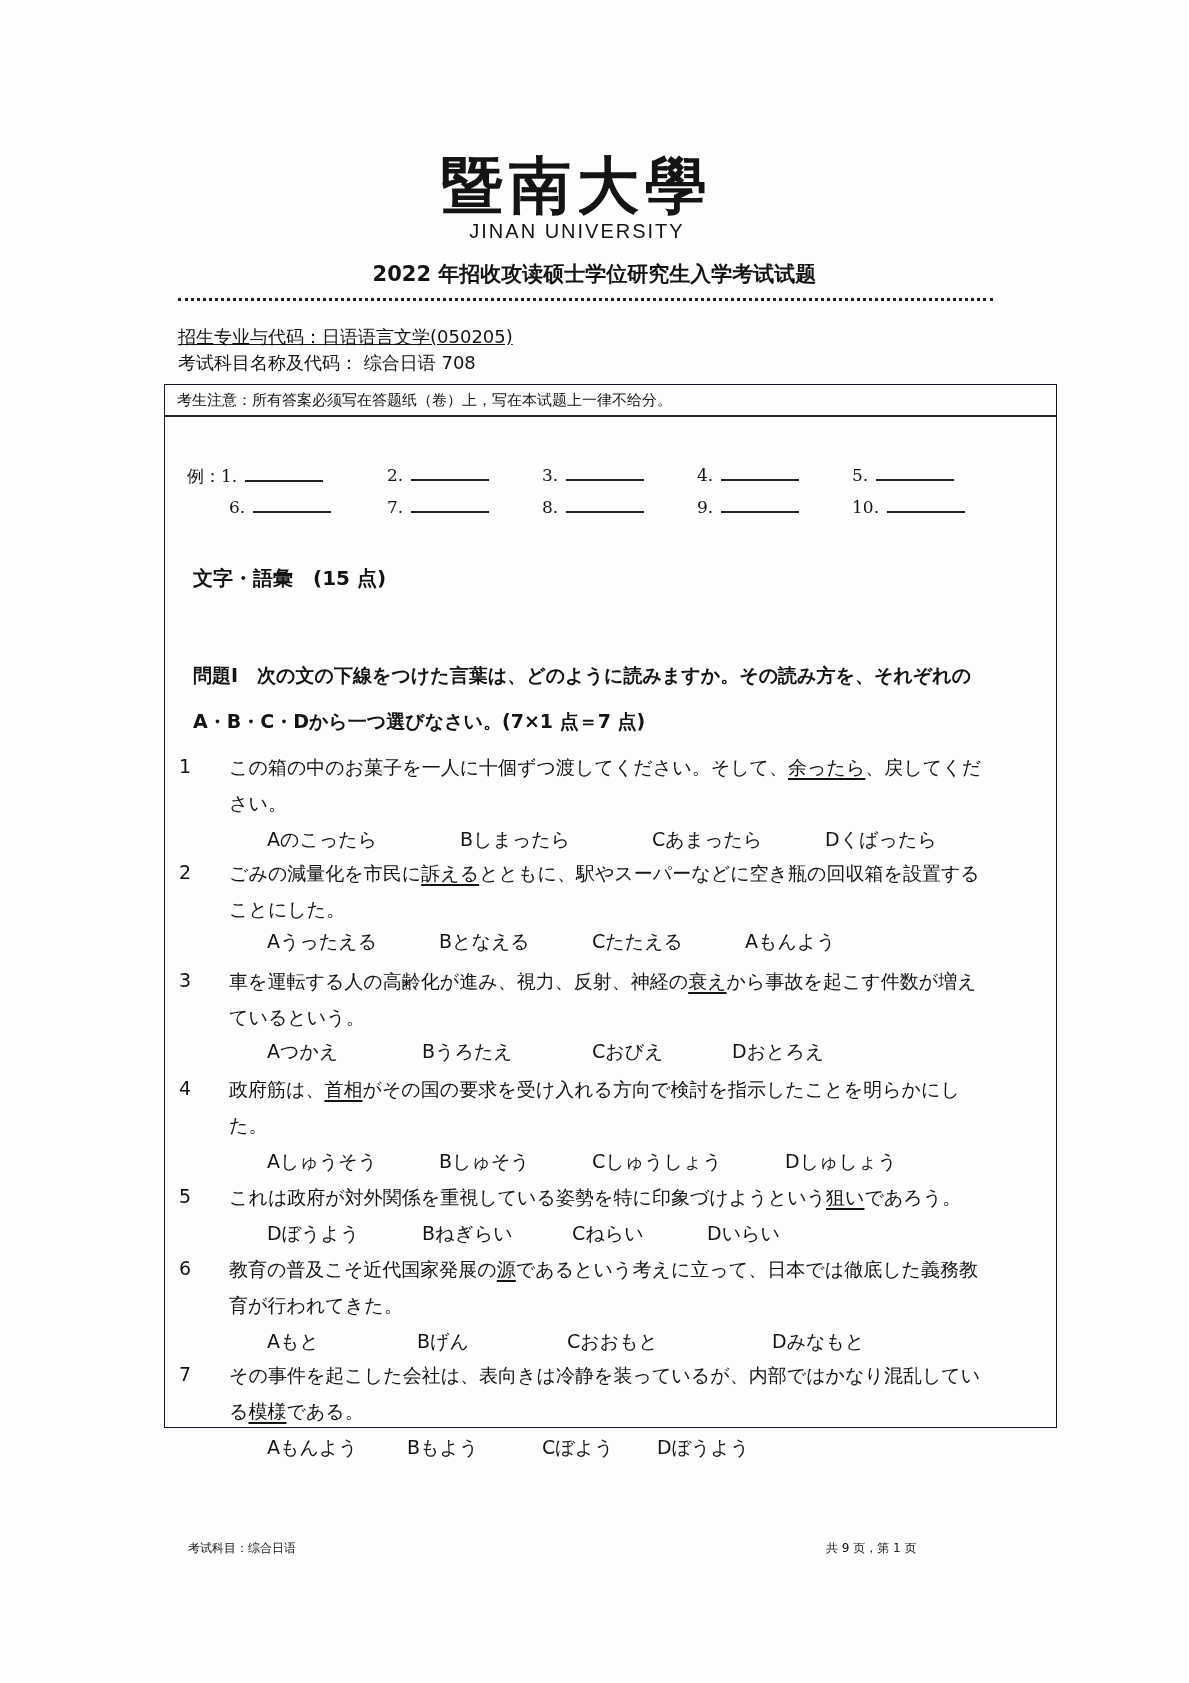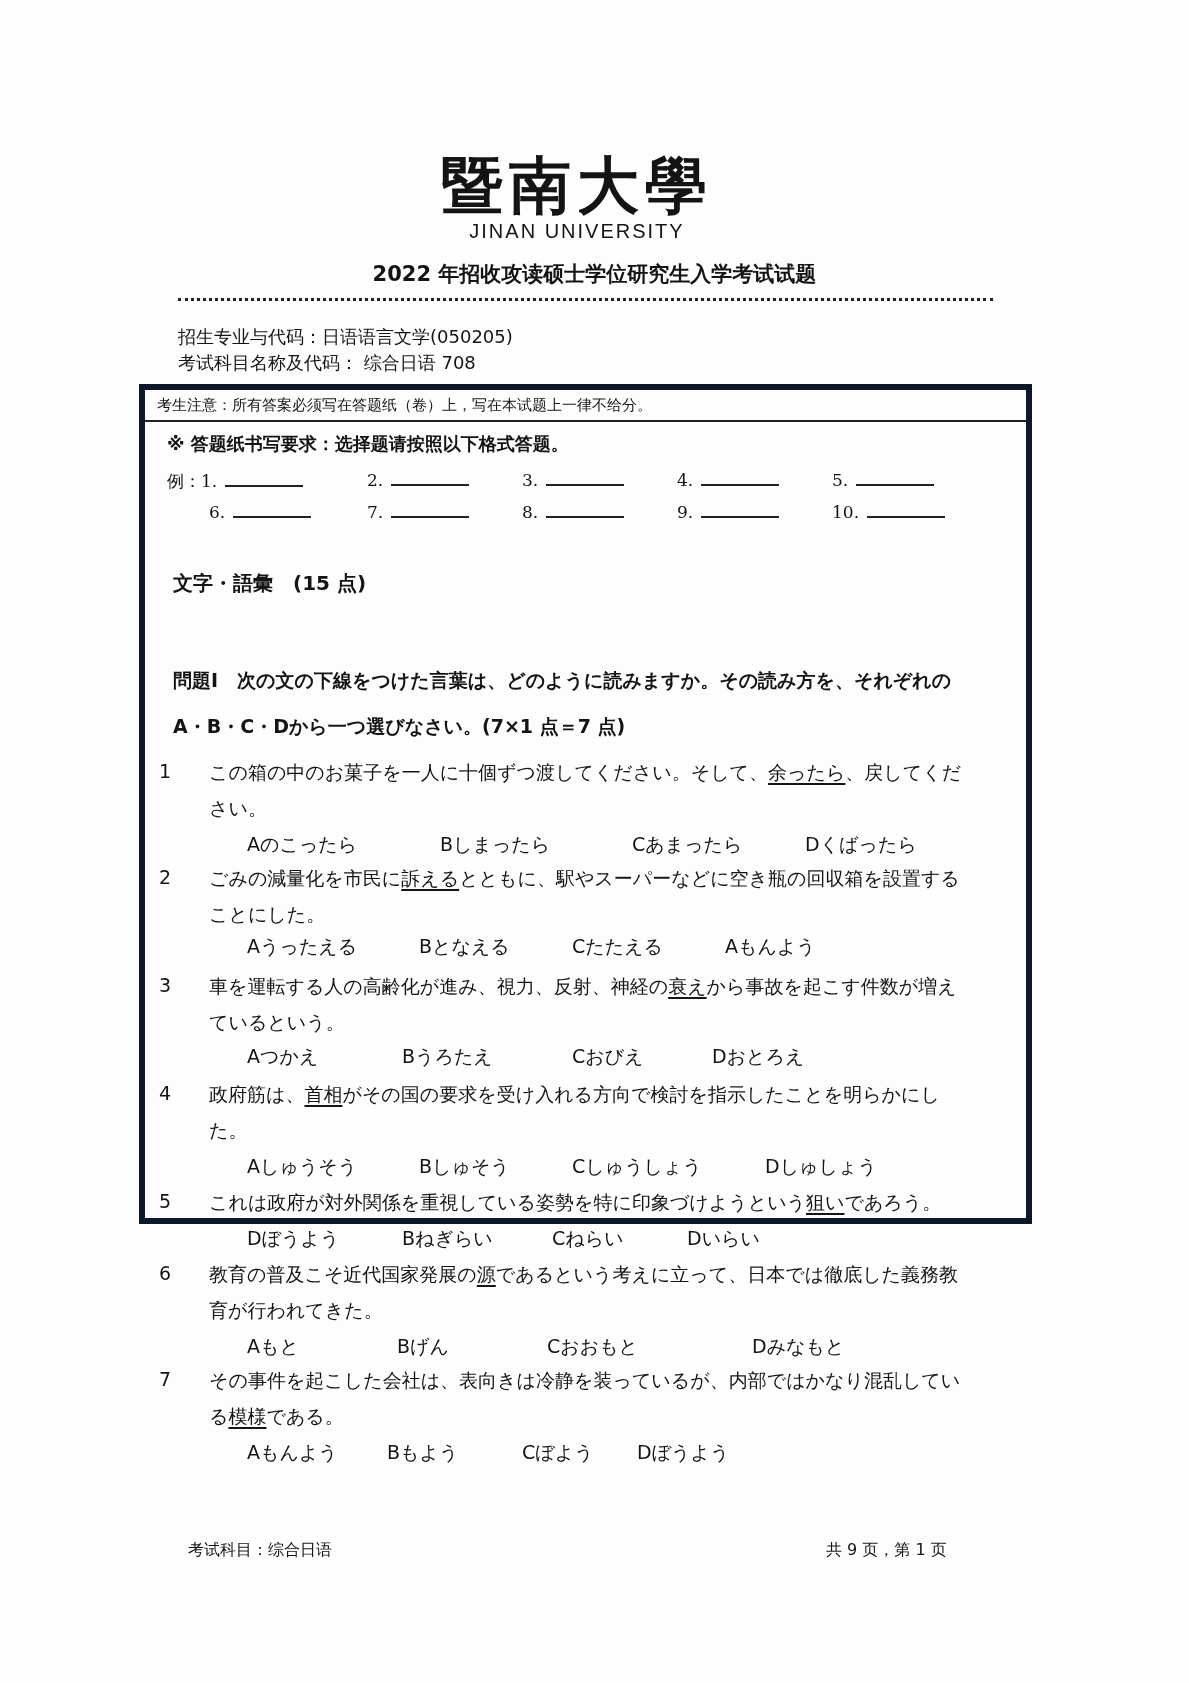--- a/index.html
+++ b/index.html
@@ -24,25 +24,25 @@
     .seal .year { position: absolute; left: 0; right: 0; top: 36px; text-align: center; font-size: 7px; color: #1a1a1a; font-family: "DejaVu Sans", sans-serif; }
     .univ-block { margin-left: 16px; text-align: center; }
     .univ-cn { font-size: 62px; letter-spacing: 6px; line-height: 72px; font-weight: bold; font-family: "DejaVu Serif", serif; text-align: center; }
     .univ-en { font-size: 20px; letter-spacing: 2px; font-family: "Liberation Sans", sans-serif; margin-top: -2px; }
     .exam-title {
       position: absolute; left: 0; width: 1189px; top: 110px; text-align: center;
       font-size: 21px; font-weight: bold; font-family: "DejaVu Sans", sans-serif;
     }
     .dots { position: absolute; left: 178px; top: 298px; width: 815px; border-top: 3px dotted #222; }
     .meta { position: absolute; left: 178px; font-size: 18px; font-family: "DejaVu Sans", sans-serif; }
-    .meta.m1 { top: 325px; }
+    .meta.m1 { top: 325px; text-decoration: underline; }
     .meta.m2 { top: 351px; }
     .frame {
-      position: absolute; left: 139px; top: 384px; width: 893px; height: 840px;
-      border: 6px solid #0f172a; box-sizing: border-box;
+      position: absolute; left: 164px; top: 384px; width: 893px; height: 1044px;
+      border: 1px solid #0f172a; box-sizing: border-box;
     }
     .notice {
       position: absolute; left: 0; top: 0; right: 0; height: 30px; border-bottom: 2px solid #222;
       font-size: 15px; line-height: 30px; padding-left: 12px; font-family: "DejaVu Sans", sans-serif;
     }
     .req { position: absolute; left: 22px; top: 42px; font-size: 18px; font-weight: bold; font-family: "DejaVu Sans", sans-serif; }
     .ans-row { position: absolute; left: 22px; font-size: 17px; font-family: "DejaVu Serif", serif; width: 860px; }
     .ans-row.r1 { top: 80px; }
     .ans-row.r2 { top: 112px; }
     .slot { position: absolute; top: 0; }
@@ -51,21 +51,21 @@
     .q-intro { position: absolute; left: 28px; font-size: 19px; font-weight: bold; font-family: "DejaVu Sans", sans-serif; }
     .q-intro.l1 { top: 278px; }
     .q-intro.l2 { top: 324px; }
     .q { position: absolute; left: 14px; width: 860px; font-size: 19px; font-family: "DejaVu Sans", sans-serif; }
     .q .num { position: absolute; left: 0; top: 0; width: 30px; }
     .q .line { position: absolute; left: 50px; white-space: nowrap; }
     .q .line2 { top: 36px; }
     .q .opts { position: absolute; left: 88px; white-space: nowrap; }
     .q .opt { position: absolute; white-space: nowrap; }
     u { text-decoration: underline; text-underline-offset: 4px; text-decoration-thickness: 2px; }
-    .footer { position: absolute; top: 1540px; font-size: 16px; font-family: "DejaVu Sans", sans-serif; }
+    .footer { position: absolute; top: 1540px; font-size: 12px; font-family: "DejaVu Sans", sans-serif; }
     .footer.left { left: 188px; }
     .footer.right { left: 826px; }
   </style>
 </head>
 <body>
 
 <div class="header">
   <div class="logo-row">
     <div class="univ-block">
       <div class="univ-cn">暨南大學</div>
@@ -79,21 +79,20 @@
 
 <div class="meta m1">
   <span>招生专业与代码：</span><span>日语语言文学(050205)</span>
 </div>
 <div class="meta m2">
   <span>考试科目名称及代码：</span> <span>综合日语 708</span>
 </div>
 
 <div class="frame">
   <div class="notice">考生注意：所有答案必须写在答题纸（卷）上，写在本试题上一律不给分。</div>
-  <div class="req">※  答题纸书写要求：选择题请按照以下格式答题。</div>
 
   <div class="ans-row r1">
     <span class="slot" style="left:0"><span>例：</span><span>1.</span><span class="blank"></span></span>
     <span class="slot" style="left:200px"><span>2.</span><span class="blank"></span></span>
     <span class="slot" style="left:355px"><span>3.</span><span class="blank"></span></span>
     <span class="slot" style="left:510px"><span>4.</span><span class="blank"></span></span>
     <span class="slot" style="left:665px"><span>5.</span><span class="blank"></span></span>
   </div>
   <div class="ans-row r2">
     <span class="slot" style="left:42px"><span>6.</span><span class="blank"></span></span>

